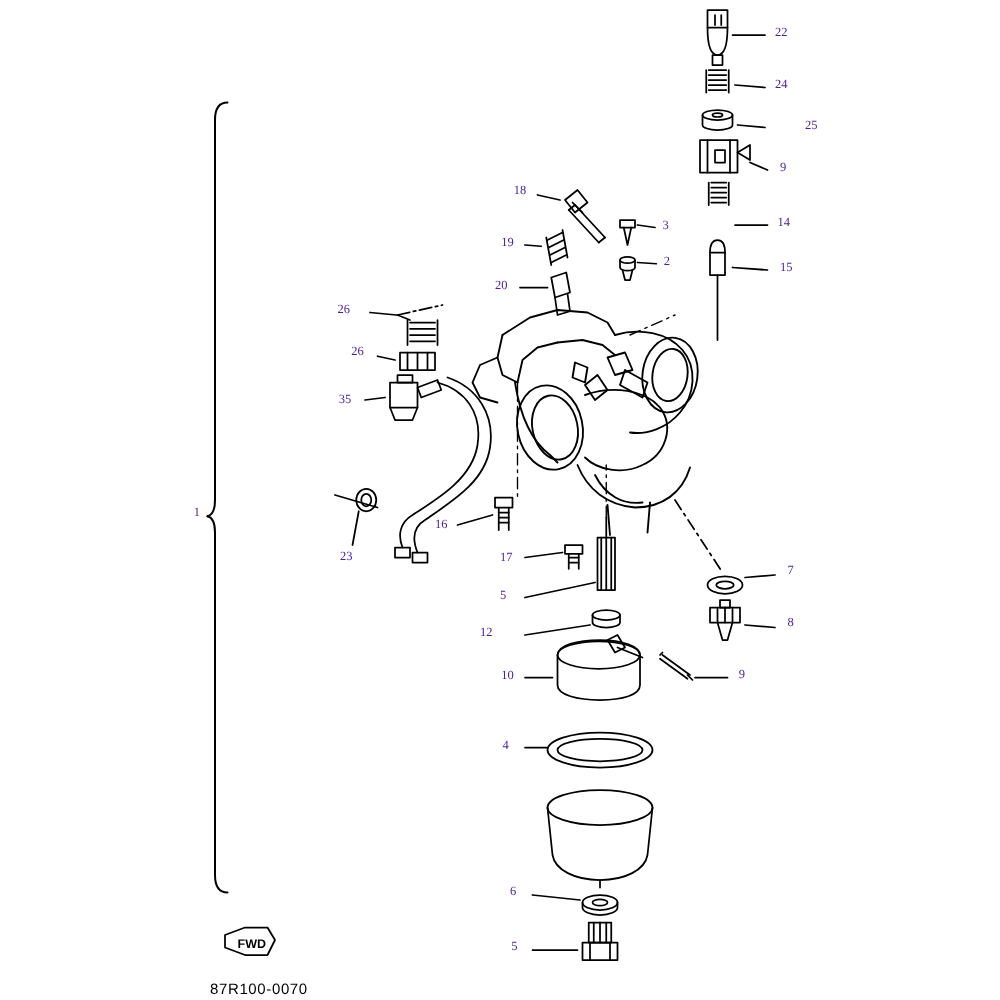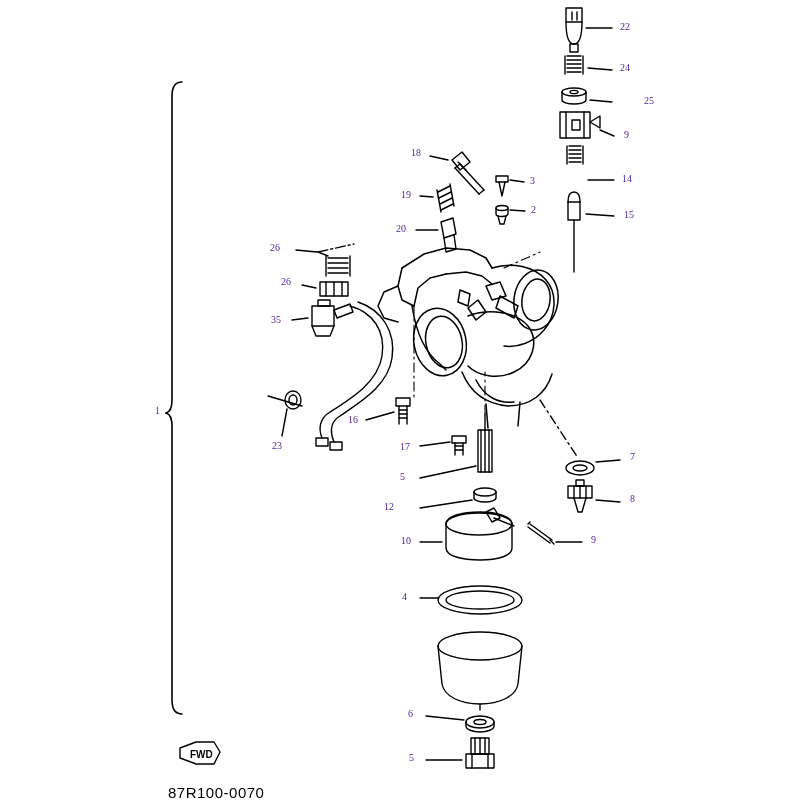--- a/index.html
+++ b/index.html
@@ -27,21 +27,21 @@
     font-family: Liberation Serif, serif;
     font-size: 10px;
     color: #4c1d95;
     white-space: nowrap;
     line-height: 1;
   }
   #part-number {
     position: absolute;
     left: 168px;
     top: 784px;
-    font-size: 15px;
+    font-size: 12px;
     letter-spacing: 0.5px;
     color: #000;
     white-space: nowrap;
   }
   .fwd-text {
     font-family: "Liberation Sans", sans-serif;
     font-size: 10px;
     font-weight: bold;
   }
 </style>

